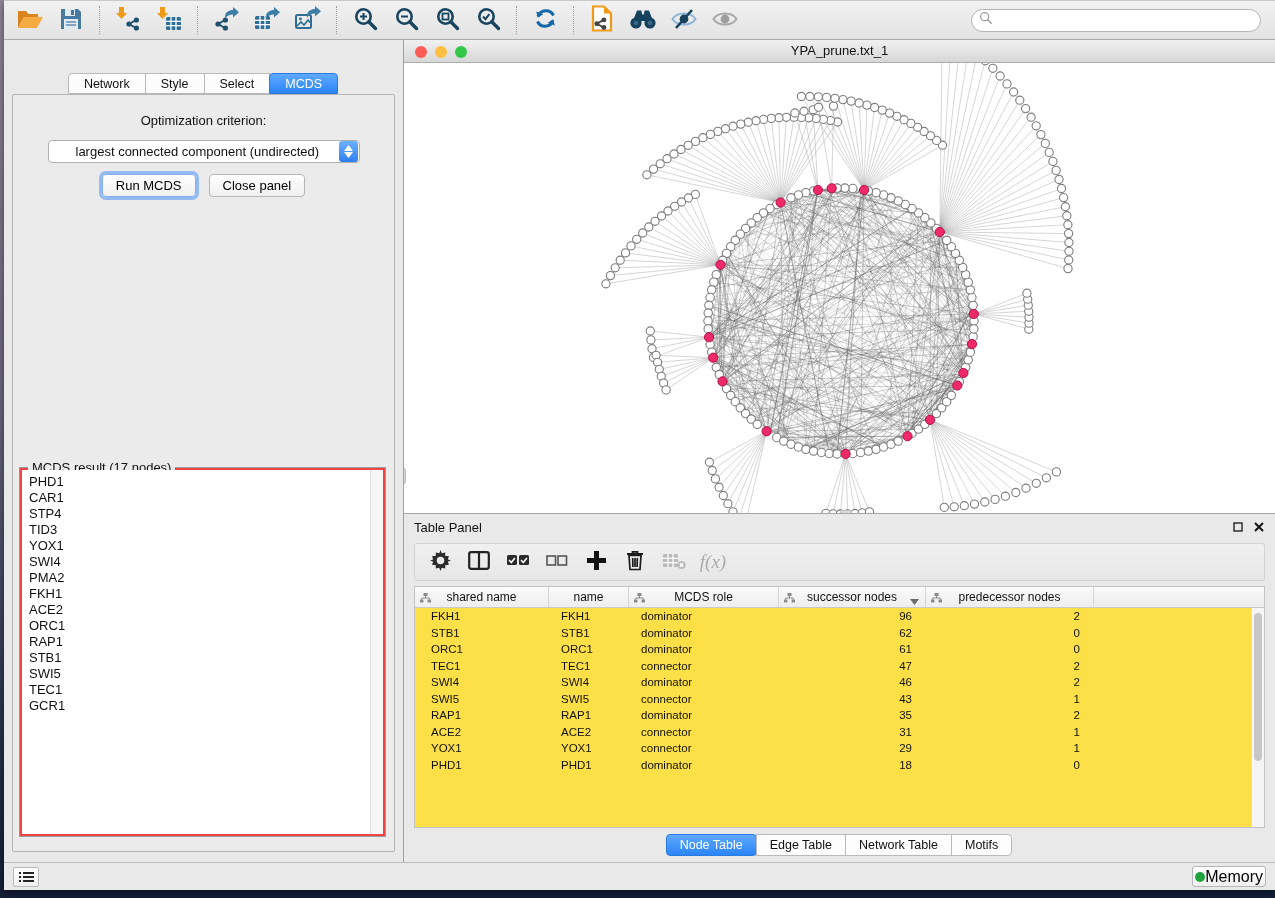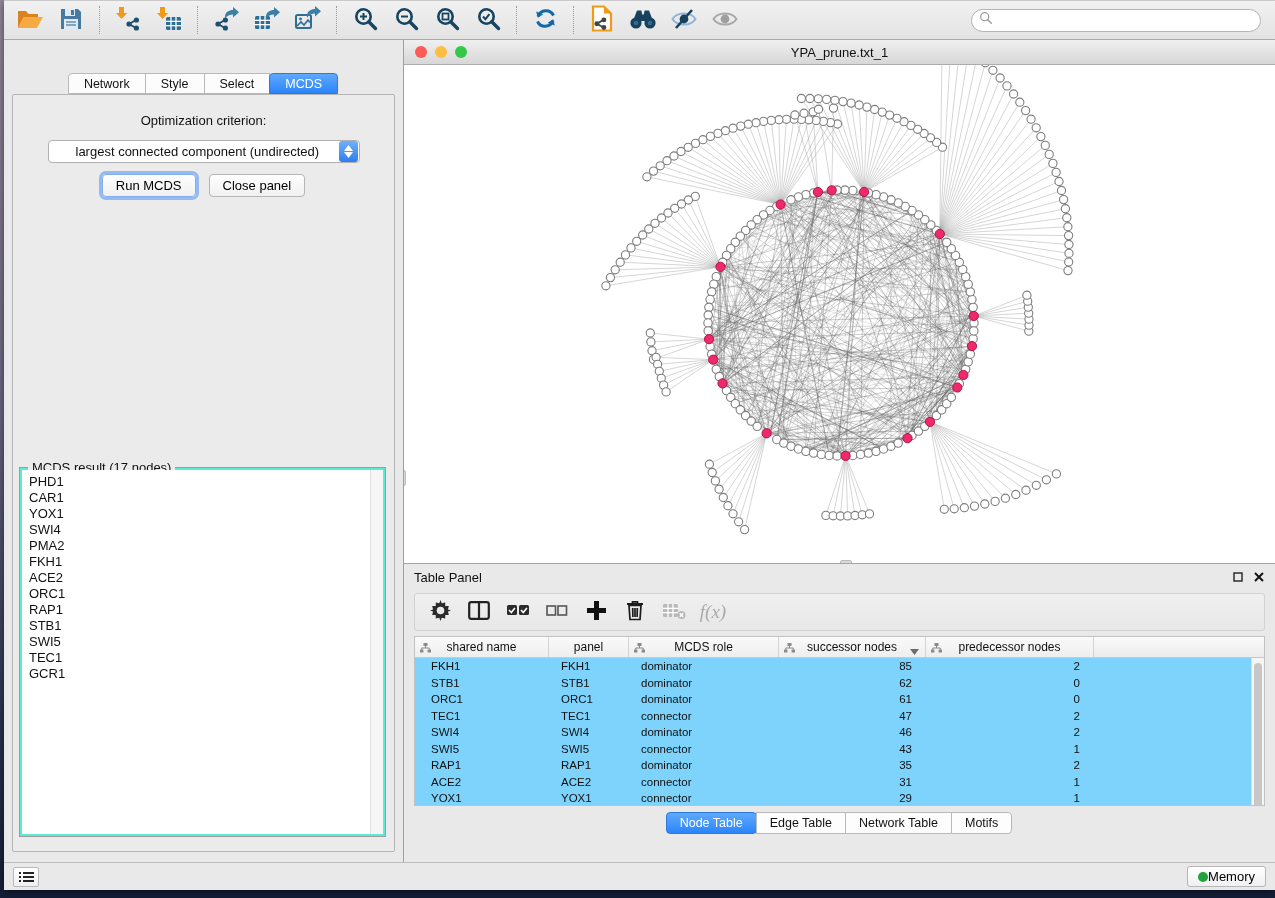--- a/index.html
+++ b/index.html
@@ -26,62 +26,62 @@
   .cp-tab.active{background:linear-gradient(#5fa9fd,#2b85f8);color:#fff;border-color:#2b7ae0;border-radius:4px 4px 0 0}
   #cp-content{position:absolute;left:8px;right:8px;top:54px;bottom:10px;border:1px solid #b5b5b5;background:#ebebeb;border-radius:2px}
   #opt-label{text-align:center;margin-top:18px;font-size:13px}
   #opt-select{margin:12px auto 0;width:312px;height:23px;background:#fff;border:1px solid #b0b0b0;border-radius:4px;display:flex;align-items:center;font-size:13px;position:relative}
   #opt-select .val{flex:1;padding-left:27px;white-space:nowrap;overflow:hidden}
   .stepper{width:19px;height:21px;margin-right:1px;border-radius:3px;background:linear-gradient(#6db1fc,#2f7ef0);display:flex;flex-direction:column;align-items:center;justify-content:center;gap:1px}
   .stepper svg{display:block}
   #cp-buttons{display:flex;justify-content:center;gap:13px;margin-top:11px}
   .mac-btn{height:23px;padding:0 13px;background:linear-gradient(#ffffff,#f0f0f0);border:1px solid #b6b6b6;border-radius:4px;font-size:13px;font-family:Liberation Sans, sans-serif;cursor:default}
   .mac-btn.focused{box-shadow:0 0 0 3px rgba(100,160,245,.65);border-color:#85aef0}
-  #mcds-box{position:absolute;left:6px;right:8px;top:372px;bottom:14px;border:1px solid #9c9c9c;background:#5eead4}
+  #mcds-box{position:absolute;left:6px;right:8px;top:372px;bottom:14px;border:1px solid #9c9c9c;background:#ef4444}
   #mcds-legend{position:absolute;top:-8px;left:8px;background:#ebebeb;padding:0 4px;font-size:13px}
   #mcds-list{position:absolute;inset:2px;background:#fff;overflow:hidden;padding:4px 0 0 7px;font-size:13px;line-height:16px}
   #mcds-sb{position:absolute;top:2px;right:2px;bottom:2px;width:13px;background:#f6f6f6;border-left:1px solid #e0e0e0}
   .mcds-item{height:16px}
 
   
   #right{position:absolute;left:400px;top:40px;right:0;bottom:28px;display:flex;flex-direction:column}
   #net-titlebar{height:25px;background:linear-gradient(#f0f0f0,#d7d7d7);border-bottom:1px solid #adadad;position:relative;display:flex;align-items:center;justify-content:center;font-size:13px}
   .lights{position:absolute;left:11px;top:6px;display:flex;gap:8px}
   .light{width:12px;height:12px;border-radius:50%;border:none;padding:0}
   #net-canvas{height:498px;background:#fff;position:relative;overflow:hidden}
   #net-canvas svg{position:absolute;left:0;top:0}
   #h-splitter{position:absolute;left:50%;bottom:-5px;width:12px;height:8px;background:#d9d9d9;border:1px solid #bdbdbd;border-radius:2px;z-index:3}
   #v-splitter{position:absolute;left:-6px;top:405px;width:8px;height:16px;background:#d9d9d9;border:1px solid #bdbdbd;border-radius:2px;z-index:3}
 
   
   #table-panel{flex:1;background:#e9e9e9;display:flex;flex-direction:column;border-top:1px solid #a5a5a5}
   #tp-toolbar{height:44px;display:flex;align-items:center;padding:0 6px}
   #tp-toolbar-inner{flex:1;height:38px;margin:0 4px;background:linear-gradient(#f0f0f0,#e7e7e7);border:1px solid #d2d2d2;border-radius:3px;display:flex;align-items:center;gap:13px;padding:0 12px}
   .tpbtn{width:26px;height:26px;display:flex;align-items:center;justify-content:center;background:none;border:none;padding:0}
-  #table-wrap{margin:2px 10px 0;background:#7dd3fc;border:1px solid #c2c2c2;height:170px;position:relative;overflow:hidden}
+  #table-wrap{margin:2px 10px 0;background:#fde047;border:1px solid #c2c2c2;height:242px;position:relative;overflow:hidden}
   #thead{display:flex;height:21px;background:linear-gradient(#fafafa,#ececec);border-bottom:1px solid #c9c9c9}
   .th{position:relative;display:flex;align-items:center;justify-content:center;font-size:12px;border-right:1px solid #d4d4d4;background:linear-gradient(#fafafa,#eeeeee)}
   .th .tree{position:absolute;left:5px;top:5px}
   .th .sort{position:absolute;right:6px;top:7px}
   #tbody{position:absolute;top:21px;left:0;right:13px;bottom:0;overflow:hidden}
   .tr{display:flex;height:16.5px;align-items:center;font-size:11.5px}
   .td{overflow:hidden;white-space:nowrap}
   .td.num{text-align:right;padding-right:14px}
   #tv-sb{position:absolute;right:0;top:21px;bottom:0;width:13px;background:#f5f5f5;border-left:1px solid #dedede}
   #tv-thumb{position:absolute;left:2px;right:2px;top:5px;height:148px;background:#c7c7c7;border-radius:5px}
   #tp-tabs{height:34px;display:flex;align-items:center;justify-content:center}
   .tp-tab{height:22px;padding:0 13px;font-size:12.5px;background:#fdfdfd;border:1px solid #b9b9b9;margin-left:-1px;display:flex;align-items:center;cursor:default}
   .tp-tab:first-child{border-radius:4px 0 0 4px}
   .tp-tab:last-child{border-radius:0 4px 4px 0}
   .tp-tab.active{background:linear-gradient(#5fa9fd,#2b85f8);color:#fff;border-color:#2b7ae0;border-radius:4px}
 
   
   #statusbar{position:absolute;left:0;right:0;bottom:0;height:28px;background:#e9e9e9;border-top:1px solid #bcbcbc;display:flex;align-items:center;padding:0 9px}
   #list-btn{width:26px;height:20px;background:linear-gradient(#fff,#efefef);border:1px solid #b9b9b9;border-radius:2px;display:flex;align-items:center;justify-content:center}
-  #memory-btn{margin-left:auto;height:21px;padding:0 10px;background:linear-gradient(#fff,#f0f0f0);border:1px solid #b6b6b6;border-radius:3px;display:flex;align-items:center;gap:0;font-size:13px}
+  #memory-btn{margin-left:auto;height:21px;padding:0 2px;background:linear-gradient(#fff,#f0f0f0);border:1px solid #b6b6b6;border-radius:3px;display:flex;align-items:center;gap:0;font-size:16px}
   #memory-dot{width:10px;height:10px;border-radius:50%;background:#1fa33c}
   .fx{font-family:"Liberation Serif",serif;font-style:italic;font-size:19px;color:#aaa}
 </style>
 </head>
 <body>
 
 <div id="app">
 
   <div id="toolbar">
 
@@ -277,20 +277,22 @@
       </div>
       <div id="cp-buttons">
         <button class="mac-btn focused">Run MCDS</button>
         <button class="mac-btn">Close panel</button>
       </div>
       <div id="mcds-box">
         <span id="mcds-legend">MCDS result (17 nodes)</span>
         <div id="mcds-list">
             <div class="mcds-item">PHD1</div>
             <div class="mcds-item">CAR1</div>
+            <div class="mcds-item">STP4</div>
+            <div class="mcds-item">TID3</div>
             <div class="mcds-item">YOX1</div>
             <div class="mcds-item">SWI4</div>
             <div class="mcds-item">PMA2</div>
             <div class="mcds-item">FKH1</div>
             <div class="mcds-item">ACE2</div>
             <div class="mcds-item">ORC1</div>
             <div class="mcds-item">RAP1</div>
             <div class="mcds-item">STB1</div>
             <div class="mcds-item">SWI5</div>
             <div class="mcds-item">TEC1</div>
@@ -1275,21 +1277,21 @@
                   <g stroke="#8a8a8a" stroke-width="1">
                     <line x1="5.5" y1="3" x2="5.5" y2="5"></line>
                     <line x1="1.7" y1="5" x2="9.3" y2="5"></line>
                     <line x1="1.7" y1="5" x2="1.7" y2="6.5"></line>
                     <line x1="9.3" y1="5" x2="9.3" y2="6.5"></line>
                   </g>
                 </svg></span>
               <span>shared name</span>
             </div>
             <div class="th" style="width: 80px;">
-              <span>panel</span>
+              <span>name</span>
             </div>
             <div class="th" style="width: 150px;">
               <span class="tree"><svg width="11" height="10" viewBox="0 0 11 10">
                   <g fill="#8a8a8a">
                     <rect x="3.5" y="0" width="4" height="3"></rect>
                     <rect x="0" y="6.5" width="3.4" height="3"></rect>
                     <rect x="7.6" y="6.5" width="3.4" height="3"></rect>
                   </g>
                   <g stroke="#8a8a8a" stroke-width="1">
                     <line x1="5.5" y1="3" x2="5.5" y2="5"></line>
@@ -1334,21 +1336,21 @@
                   </g>
                 </svg></span>
               <span>predecessor nodes</span>
             </div>
           </div>
         <div id="tbody">
             <div class="tr">
               <div class="td" style="width: 134px; padding-left: 16px;">FKH1</div>
               <div class="td" style="width: 80px; padding-left: 12px;">FKH1</div>
               <div class="td" style="width: 150px; padding-left: 12px;">dominator</div>
-              <div class="td num" style="width: 147px;">85</div>
+              <div class="td num" style="width: 147px;">96</div>
               <div class="td num" style="width: 168px;">2</div>
             </div>
             <div class="tr">
               <div class="td" style="width: 134px; padding-left: 16px;">STB1</div>
               <div class="td" style="width: 80px; padding-left: 12px;">STB1</div>
               <div class="td" style="width: 150px; padding-left: 12px;">dominator</div>
               <div class="td num" style="width: 147px;">62</div>
               <div class="td num" style="width: 168px;">0</div>
             </div>
             <div class="tr">

